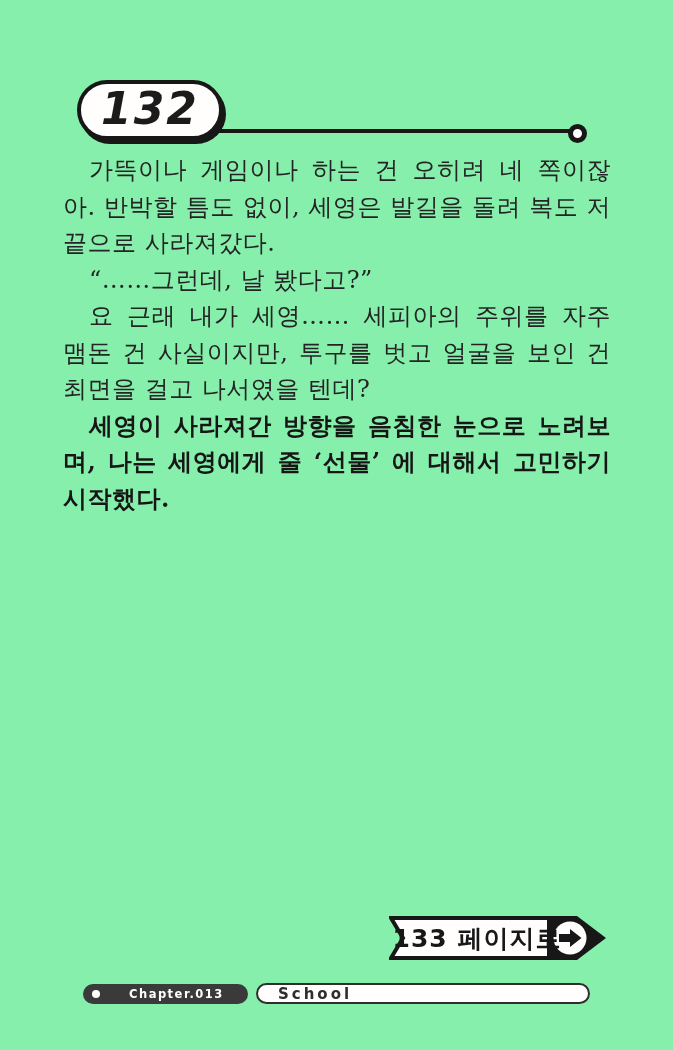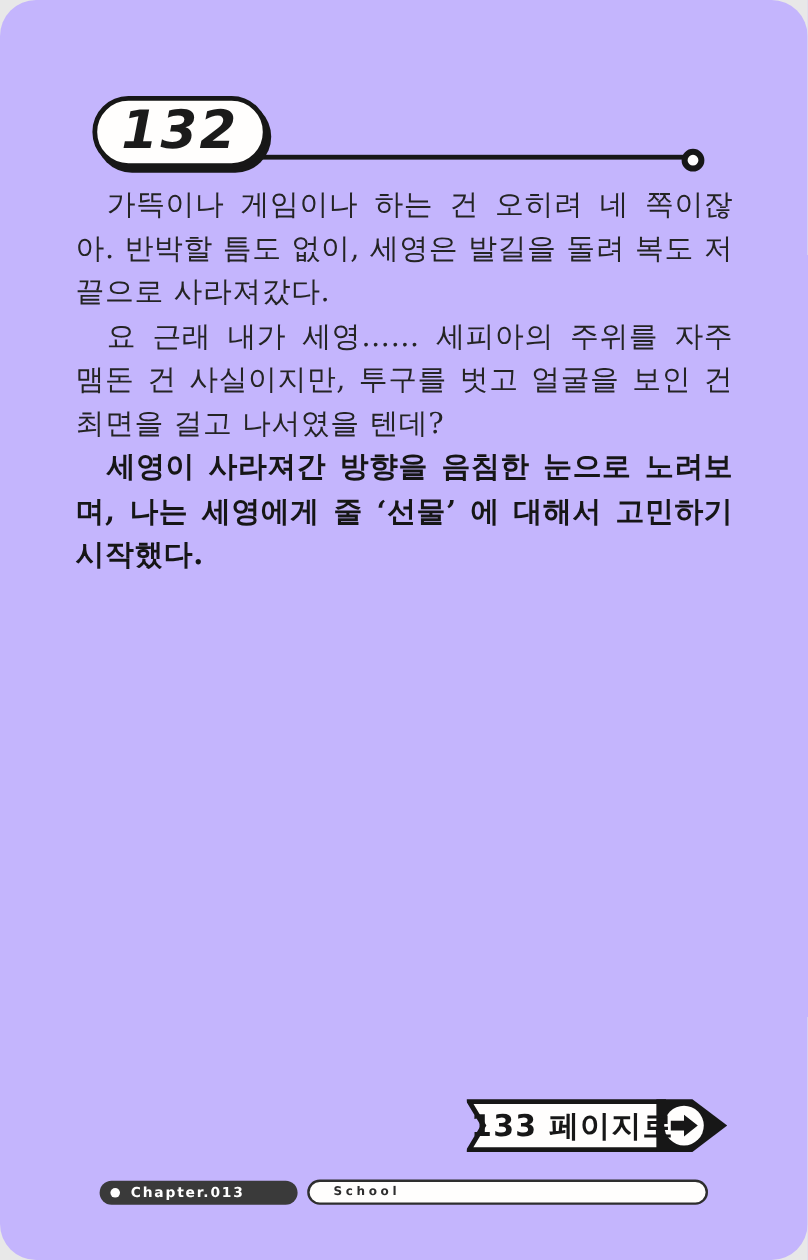--- a/index.html
+++ b/index.html
@@ -1,25 +1,24 @@
 <!DOCTYPE html>
 <html lang="ko"><head>
 <meta charset="utf-8">
 <style>
   html, body { margin: 0; padding: 0; background: #e8e8e8; }
   .page {
     position: relative;
     width: 673px;
     height: 1050px;
     margin: 0 auto;
-    background: #c4b5fd;
+    background: #86efac;
     color: #1e1e1e;
     font-family: "DejaVu Serif", "Liberation Serif", serif;
     overflow: hidden;
-    border-radius: 30px;
   }
 
   
   .page-badge {
     position: absolute;
     left: 77px; top: 80px;
     width: 138px; height: 52px;
     background: #fffefd;
     border: 4px solid #171717;
     border-radius: 30px;
@@ -91,20 +90,21 @@
   
   .chapter-pill {
     position: absolute;
     left: 83px; top: 984px;
     width: 165px; height: 20px;
     background: #3a3a3a;
     border-radius: 11px;
     display: flex; align-items: center;
     box-sizing: border-box;
     padding-left: 9px;
+    gap: 20px;
   }
   .chapter-pill .dot {
     width: 8px; height: 8px;
     background: #ffffff;
     border-radius: 50%;
     margin-right: 9px;
   }
   .chapter-pill .lbl {
     font-family: "DejaVu Sans", "Liberation Sans", sans-serif;
     font-size: 11.5px;
@@ -119,39 +119,40 @@
     width: 334px; height: 21px;
     background: #fffefd;
     border: 2px solid #2e2e2e;
     border-radius: 12px;
     display: flex; align-items: center;
     box-sizing: border-box;
     padding-left: 20px;
   }
   .location-pill .lbl {
     font-family: "DejaVu Sans", "Liberation Sans", sans-serif;
-    font-size: 10px;
+    font-size: 15px;
     font-weight: 700;
     letter-spacing: 3px;
     color: #2e2e2e;
   }
 </style>
 </head>
 <body>
 
 <div class="page">
 
   <div class="page-badge">
     <span class="num">132</span>
   </div>
   <div class="header-rule"></div>
   <div class="rule-dot"></div>
 
   <div class="body-text">
     <p class="para">가뜩이나 게임이나 하는 건 오히려 네 쪽이잖아. 반박할 틈도 없이, 세영은 발길을 돌려 복도 저 끝으로 사라져갔다.</p>
+    <p class="para">“……그런데, 날 봤다고?”</p>
     <p class="para">요 근래 내가 세영…… 세피아의 주위를 자주 맴돈 건 사실이지만, 투구를 벗고 얼굴을 보인 건 최면을 걸고 나서였을 텐데?</p>
     <p class="para bold">세영이 사라져간 방향을 음침한 눈으로 노려보며, 나는 세영에게 줄 ‘선물’ 에 대해서 고민하기 시작했다.</p>
   </div>
 
   <button class="nav-button">
     <svg width="218" height="48" viewBox="0 0 218 48" xmlns="http://www.w3.org/2000/svg">
       <path d="M2,4 L164,4 L164,44 L2,44 L14,24 Z" fill="#fffefd" stroke="#171717" stroke-width="4" stroke-linejoin="miter"></path>
       <path d="M158,2 L188,2 L217,24 L188,46 L158,46 Z" fill="#171717"></path>
       <circle cx="181" cy="24" r="16.5" fill="#fffefd"></circle>
       <path transform="translate(180,24)" d="M-10,-4 L1,-4 L1,-9 L12.5,0 L1,9 L1,4 L-10,4 Z" fill="#171717"></path>

